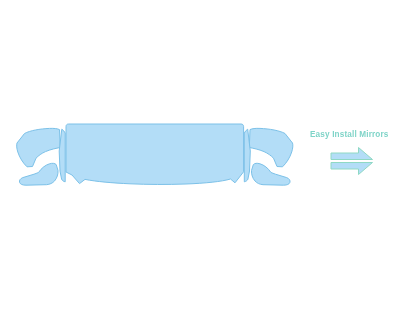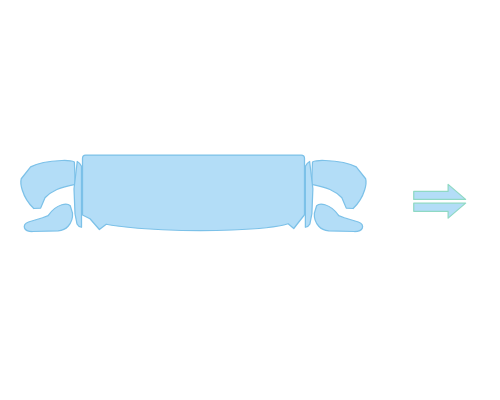--- a/index.html
+++ b/index.html
@@ -148,14 +148,15 @@
       <path d="M 331.0 162.5
                L 372.5 162.5
                L 358.5 174.5
                L 358.5 169.0
                L 331.0 169.0
                Z" fill="#b3ddf7" stroke="#8fd9c4" stroke-width="1" stroke-linejoin="round"></path>
     </g>
 
   </svg>
 
+  <div class="feature-label" style="color: rgb(127, 212, 200);">Easy Install Mirrors</div>
 
 </div>
 
 </body></html>

